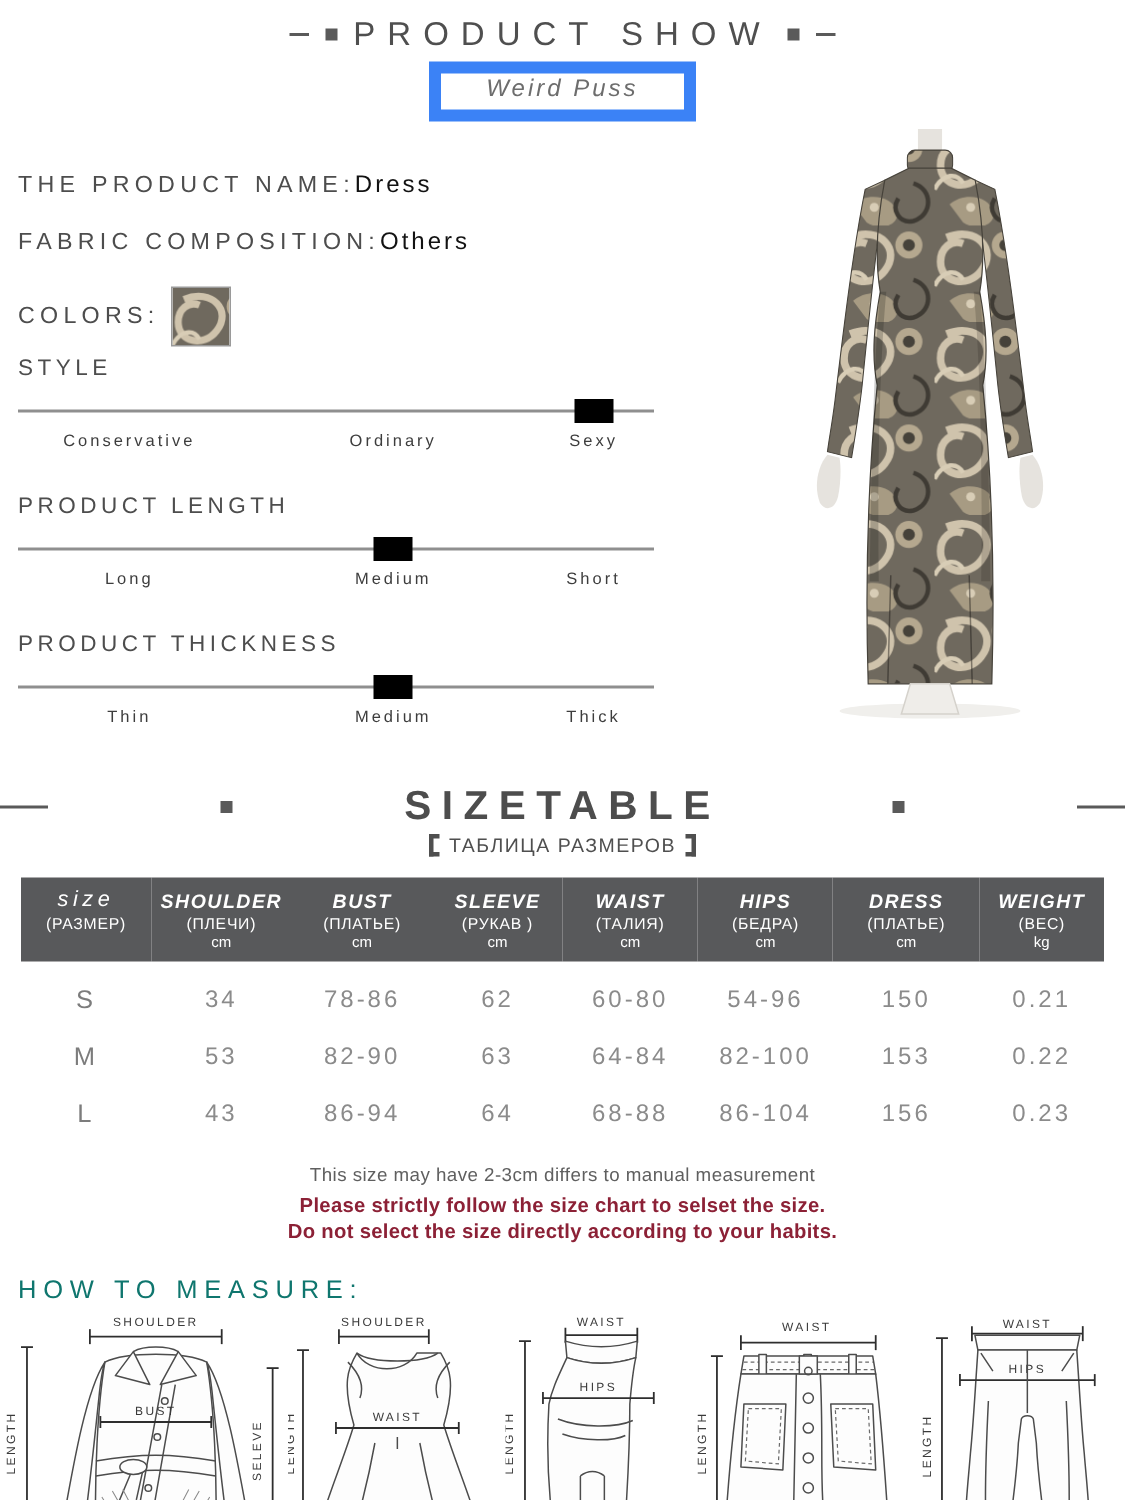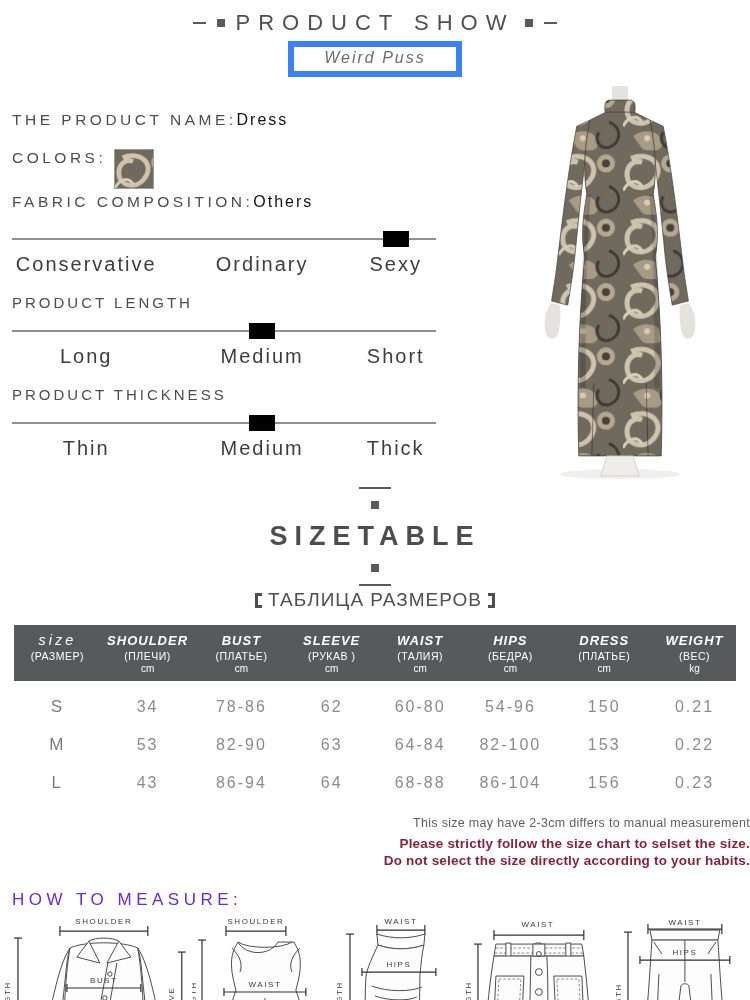--- a/index.html
+++ b/index.html
@@ -5,72 +5,72 @@
   * { margin:0; padding:0; box-sizing:border-box; }
   body { background:#fff; font-family:"Liberation Sans", sans-serif; }
   .page { position:relative; width:750px; height:1000px; background:#fff; overflow:hidden; margin:0 auto; }
 
   
   .header { text-align:center; padding-top:10px; }
   .title-row { display:flex; align-items:center; justify-content:center; gap:11px; }
   .dash { width:13px; height:2px; background:#5a5a5a; }
   .sq { width:8px; height:8px; background:#5a5a5a; }
   .page-title { font-size:22px; letter-spacing:8px; color:#4f4f4f; font-weight:500; }
-  .brand-box { display:inline-block; margin-top:5px; border:6px solid #3b82f6; padding:2px 30px 4px; }
+  .brand-box { display:inline-block; margin-top:5px; border:8px solid #3b82f6; padding:2px 30px 4px; }
   .brand-name { font-style:italic; font-size:16px; color:#6d6d6d; letter-spacing:2px; }
 
   
   .info { margin:34px 0 0 12px; width:432px; }
-  .info-line { margin-bottom:20px; display:flex; }
+  .info-line { margin-bottom:20px; display:flex; align-items:center; }
   .lbl { font-size:15.5px; letter-spacing:3.5px; color:#4d4d4d; }
   .val { font-size:16px; letter-spacing:2px; color:#121212; font-weight:500; }
   .swatch { width:40px; height:40px; margin-left:8px; border:1px solid #9a9a9a; display:block; }
 
   
   .attr { width:424px; margin-top:17px; }
   .attr-title { font-size:15px; letter-spacing:3px; color:#4d4d4d; margin-bottom:12px; }
   .slider { position:relative; height:16px; }
   .slider-line { position:absolute; left:0; right:0; top:7px; height:2px; background:#8f8f8f; }
   .slider-marker { position:absolute; top:0; width:26px; height:16px; background:#000; transform:translateX(-50%); }
   .options { position:relative; height:24px; margin-top:6px; }
-  .opt { position:absolute; transform:translateX(-50%); font-size:20px; letter-spacing:2px; color:#3d3d3d; white-space:nowrap; }
+  .opt { position:absolute; transform:translateX(-50%); font-size:11px; letter-spacing:2px; color:#3d3d3d; white-space:nowrap; }
   .opt.p1 { left:17.5%; } .opt.p2 { left:59%; } .opt.p3 { left:90.5%; }
 
   
   .dress-photo { position:absolute; top:86px; right:4px; width:252px; height:394px; }
 
   
   .st-head { text-align:center; margin-top:26px; }
-  .st-title-row { display:flex; align-items:center; justify-content:flex-start; gap:12px;flex-direction:column; }
+  .st-title-row { display:flex; align-items:center; justify-content:space-between; gap:12px; }
   .ldash { width:32px; height:2px; background:#5a5a5a; }
   .st-title { font-size:27px; letter-spacing:7px; color:#4d4d4d; font-weight:600; }
-  .st-sub { margin-top:3px; font-size:19px; color:#4f4f4f; letter-spacing:1px; display:flex; justify-content:center; align-items:center; gap:6px; }
+  .st-sub { margin-top:3px; font-size:13px; color:#4f4f4f; letter-spacing:1px; display:flex; justify-content:center; align-items:center; gap:6px; }
   .br { display:inline-block; width:7px; height:15px; border:3px solid #4f4f4f; }
   .br-l { border-right:none; } .br-r { border-left:none; }
 
   table.size-table { width:722px; margin:14px 14px 0; border-collapse:collapse; table-layout:fixed; }
   .size-table thead th { background:#58595b; color:#fff; padding:7px 0 6px; vertical-align:middle; }
   .th-en { font-size:13px; font-weight:700; letter-spacing:1px;font-style:italic; }
   .size-table th:first-child .th-en { font-weight:400; letter-spacing:3px; font-size:14.5px; text-transform:none; }
   .th-ru { font-size:10.5px; font-weight:400; margin-top:2px; letter-spacing:.5px; }
   .th-unit { font-size:10px; font-weight:400; margin-top:1px; min-height:12px; }
   .size-table tbody td { text-align:center; font-size:16px; letter-spacing:2px; color:#8b8b8b; padding:9px 0; }
   .size-table tbody tr:first-child td { padding-top:16px; }
   .size-table tbody td:first-child { color:#7c7c7c; font-size:17px; }
   .size-table col.c0{width:12%} .size-table col.c1{width:13%} .size-table col.c2{width:13%}
   .size-table col.c3{width:12%} .size-table col.c4{width:12.5%} .size-table col.c5{width:12.5%}
   .size-table col.c6{width:13.5%} .size-table col.c7{width:11.5%}
 
-  .notes { text-align:right; margin-top:14px; }
+  .notes { text-align:center; margin-top:14px; }
   .note-gray { font-size:12.5px; color:#5f5f5f; letter-spacing:.3px; }
   .note-red { font-size:13.5px; color:#8c2136; font-weight:700; line-height:1.25; letter-spacing:.2px; }
   .note-red.first { margin-top:6px; }
 
   
-  .htm-title { margin:20px 0 4px 12px; font-size:17px; letter-spacing:4.5px; color:#6d28d9; font-weight:500; }
+  .htm-title { margin:20px 0 4px 12px; font-size:17px; letter-spacing:4.5px; color:#0f766e; font-weight:500; }
   .figures { display:flex; align-items:flex-start; padding:0 4px; }
   svg.fig { display:block; }
   .flabel { font-size:8px; letter-spacing:1.6px; fill:#3a3a3a; font-family:"Liberation Sans",sans-serif; }
   .mline { stroke:#2e2e2e; stroke-width:1.2; }
   .garment { fill:#fdfdfd; stroke:#4c4c4c; stroke-width:1; stroke-linejoin:round; }
   .gline { fill:none; stroke:#4c4c4c; stroke-width:1; }
   .gdash { fill:none; stroke:#6a6a6a; stroke-width:.8; stroke-dasharray:2.5,2; }
   .hatch { stroke:#8a8a8a; stroke-width:.7; }
   .btn { fill:none; stroke:#4c4c4c; stroke-width:1; }
   .defs-holder { position:absolute; width:0; height:0; }
@@ -106,32 +106,33 @@
     <div class="brand-box">
       <span class="brand-name">Weird Puss</span>
     </div>
   </div>
 
   <div class="info">
     <div class="info-line">
       <span class="lbl">THE PRODUCT NAME:</span>
       <span class="val">Dress</span>
     </div>
+    <div class="info-line">
+      <span class="lbl">FABRIC COMPOSITION:</span>
+      <span class="val">Others</span>
+    </div>
     <div class="info-line" style="margin-bottom:4px;">
       <span class="lbl">COLORS:</span>
       <svg class="swatch" viewBox="0 0 40 40">
         <rect width="40" height="40" fill="url(#paisley)"></rect>
       </svg>
     </div>
-    <div class="info-line">
-      <span class="lbl">FABRIC COMPOSITION:</span>
-      <span class="val">Others</span>
-    </div>
 
     <div class="attr" style="margin-top:6px;">
+      <div class="attr-title">STYLE</div>
       <div class="slider">
         <div class="slider-line"></div>
         <div class="slider-marker" style="left:90.5%;"></div>
       </div>
       <div class="options">
         <span class="opt p1">Conservative</span>
         <span class="opt p2">Ordinary</span>
         <span class="opt p3">Sexy</span>
       </div>
     </div>

